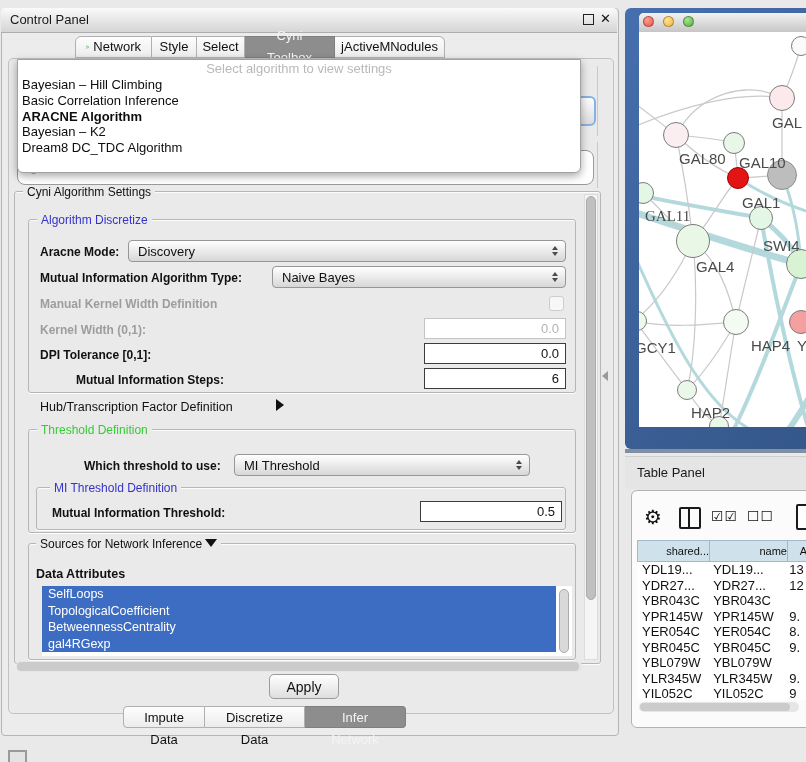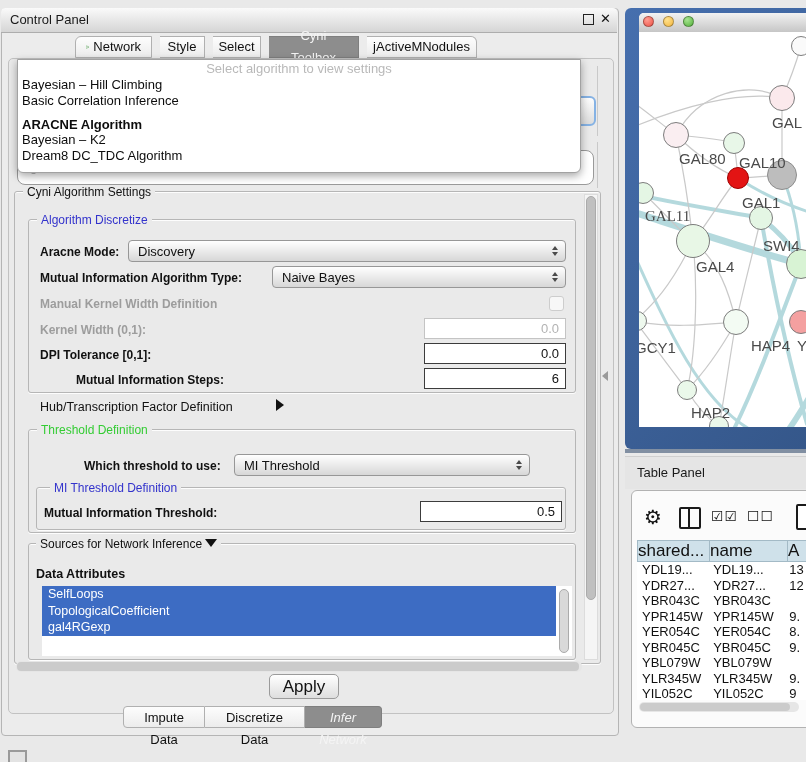--- a/index.html
+++ b/index.html
@@ -32,21 +32,21 @@
   .ghost-combo span{position:absolute;left:12px;top:8px;font-size:13px;color:#a9a9a9;}
   .ghost-focus{left:558px;top:96px;width:34px;height:26px;border:2px solid #85b2e4;
                border-radius:6px;background:linear-gradient(#fdfdfd,#dcdcdc);}
   .ghost-line{width:1px;background:#c9c9c9;}
   
   .popup{left:17px;top:59px;width:562px;height:112px;background:#fff;
          border:1px solid #a2a2a2;border-radius:0 0 6px 6px;
          box-shadow:0 3px 9px rgba(0,0,0,.35);overflow:hidden;}
   .popup .ph{height:17px;line-height:17px;text-align:center;color:#b9b9b9;font-size:13px;}
   .popup .item{height:15.8px;line-height:15.8px;padding-left:4px;font-size:13px;color:#0d0d0d;}
-  .popup .item.bold{font-weight:bold;margin-top:8px;}
+  .popup .item.bold{font-weight:bold;}
   
   .group{border:1px solid #b6b6b6;border-radius:3px;box-shadow:0 1px 0 #fdfdfd, inset 0 1px 0 #fdfdfd;}
   .gtitle{position:absolute;font-size:12px;background:#eaeaea;padding:0 4px;white-space:nowrap;}
   .t-black{color:#111;}
   .t-blue{color:#3333cc;}
   .t-green{color:#33cc33;}
   .lbl{position:absolute;font-size:12px;font-weight:bold;color:#111;white-space:nowrap;}
   .lbl.plain{font-weight:normal;font-size:12.5px;}
   .lbl.dis{color:#9d9d9d;}
   
@@ -70,21 +70,21 @@
   
   .attr-list{left:42px;top:586px;width:530px;height:70px;background:#fff;overflow:hidden;}
   .attr-item{height:16.5px;line-height:16.5px;padding-left:6px;font-size:12.5px;color:#fff;
              background:#3d6cc3;width:508px;}
   .vthumb{position:absolute;border-radius:5px;background:#c0c0c0;border:1px solid #ababab;}
   .hscroll{position:absolute;background:#e6e6e6;border-radius:5px;}
   .hscroll .thumb{position:absolute;left:1px;top:1px;bottom:1px;border-radius:4px;background:#cbcbcb;}
   .scroll-track{position:absolute;background:#f5f5f5;border:1px solid #dcdcdc;}
   
   .apply{left:269px;top:674px;width:68px;height:23px;border:1px solid #9b9b9b;border-radius:5px;
-         background:linear-gradient(#ffffff,#dedede);font-size:17px;color:#111;
+         background:linear-gradient(#ffffff,#dedede);font-size:14px;color:#111;
          display:flex;align-items:center;justify-content:center;}
   .btabstrip{left:123px;top:706px;height:22px;display:flex;}
   .btab{height:22px;line-height:22px;font-size:13px;color:#111;text-align:center;
         background:linear-gradient(#fdfdfd,#ececec);border:1px solid #b0b0b0;border-left:none;
         padding:0 12px;box-sizing:border-box;}
   .btab.first{border-left:1px solid #b0b0b0;border-radius:4px 0 0 4px;}
   .btab.last{border-radius:0 4px 4px 0;}
   .btab.sel{background:#8d8d8d;color:#f4f4f4;border-color:#7f7f7f;}
   .mini-icon{left:8px;top:750px;width:15px;height:11px;border:2px solid #9a9a9a;background:#e3e3e3;}
   .splitter-arrow{left:602px;top:371px;width:0;height:0;border-top:5px solid transparent;
@@ -106,39 +106,39 @@
   .tp-title{left:637px;top:465px;font-size:13px;color:#1a1a1a;}
   .tp-window{left:631px;top:490px;width:175px;height:236px;background:#fbfbfb;
              border:1px solid #b2b2b2;border-radius:6px 0 0 6px;}
   .gear{left:644px;top:505px;font-size:20px;color:#111;}
   .col-icon{left:679px;top:507px;width:18px;height:18px;border:2px solid #1a1a1a;border-radius:2px;}
   .col-icon i{position:absolute;left:7px;top:0;bottom:0;width:2px;background:#1a1a1a;}
   .check-pair{position:absolute;font-size:14px;color:#111;letter-spacing:1px;}
   .doc-icon{left:796px;top:504px;width:16px;height:22px;border:2px solid #1a1a1a;border-radius:2px;background:#fff;}
   .thead{position:absolute;display:flex;left:637px;top:540px;height:22px;}
   .th{box-sizing:border-box;background:#cfe1ea;border:1px solid #a3bac6;border-left:none;
-      font-size:17px;color:#111;text-align:left;line-height:20px;}
+      font-size:11px;color:#111;text-align:right;line-height:20px;}
   .th.first{border-left:1px solid #a3bac6;}
   .tbody{left:637px;top:562px;width:169px;height:138px;overflow:hidden;background:#fff;font-size:13px;color:#111;}
   .tr{display:flex;height:15.5px;line-height:15.5px;}
   .td{overflow:hidden;white-space:nowrap;}
   .td.c1{width:73px;padding-left:5px;box-sizing:border-box;}
   .td.c2{width:78px;padding-left:4px;box-sizing:border-box;}
   .td.c3{width:20px;padding-left:3px;box-sizing:border-box;}
 </style>
 </head>
 <body>
 
 <div class="abs cp-window"></div>
 <div class="abs cp-titlebar"></div>
 <div class="abs cp-title">Control Panel</div>
 <div class="abs float-btn"></div>
 <div class="abs close-btn">✕</div>
 
-<div class="abs tabstrip" style="left:75px;gap:8px;">
+<div class="abs tabstrip" style="left:75px;">
   <span class="tab first" style="width:77px;">
     <svg width="12" height="12" viewBox="0 0 12 12">
       <line x1="3" y1="3" x2="8" y2="6" stroke="#777" stroke-width="1"></line>
       <line x1="3" y1="9" x2="8" y2="6" stroke="#777" stroke-width="1"></line>
       <circle cx="3" cy="2.5" r="2" fill="#44aa44"></circle>
       <circle cx="3" cy="9.5" r="2" fill="#44aa44"></circle>
       <circle cx="9" cy="6" r="2" fill="#44aa44"></circle>
     </svg>
     <span>Network</span>
   </span>
@@ -230,49 +230,50 @@
   <span>MI Threshold</span>
   <span class="arrows">
       <i class="up"></i>
       <i class="dn"></i>
     </span>
 </div>
 
 <div class="abs group" style="left:36px;top:487px;width:528px;height:41px;"></div>
 <span class="gtitle t-blue" style="left:50px;top:481px;">MI Threshold Definition</span>
 
-<span class="lbl" style="left:44px;top:506px;">Mutual Information Threshold:</span>
+<span class="lbl" style="left:52px;top:506px;">Mutual Information Threshold:</span>
 <div class="field" style="left:420px;top:501px;width:142px;height:21px;">
   <span>0.5</span>
 </div>
 
 <div class="abs group" style="left:28px;top:543px;width:546px;height:115px;"></div>
 <span class="gtitle t-black" style="left:36px;top:537px;"><span>Sources for Network Inference</span> <span class="tri-down" style="border-top-color:#111;"></span></span>
 
 <span class="lbl" style="left:36px;top:567px;font-size:12.5px;">Data Attributes</span>
 
 <div class="abs attr-list">
   <div class="attr-item">SelfLoops</div>
   <div class="attr-item">TopologicalCoefficient</div>
+  <div class="attr-item">BetweennessCentrality</div>
   <div class="attr-item">gal4RGexp</div>
 </div>
 <div class="vthumb" style="left:559px;top:589px;width:8px;height:62px;background:#d9d9d9;"></div>
 
 <div class="hscroll" style="left:16px;top:661px;width:566px;height:11px;">
   <div class="thumb" style="width:562px;"></div>
 </div>
 
 <div class="abs apply">
     <span>Apply</span>
   </div>
 
 <div class="abs btabstrip">
   <span class="btab first" style="width:82px;"><span>Impute Data</span></span>
   <span class="btab" style="width:100px;"><span>Discretize Data</span></span>
-  <span class="btab sel last" style="width:77px;font-style:italic;"><span>Infer Network</span></span>
+  <span class="btab sel last" style="width:101px;"><span>Infer Network</span></span>
 </div>
 
 <div class="abs splitter-arrow"></div>
 <div class="abs mini-icon"></div>
 
 <div class="abs net-frame"></div>
 <div class="abs net-shadow"></div>
 <div class="abs net-window"></div>
 <div class="abs net-titlebar"></div>
 <div class="light" style="left:643px;top:16px;background:radial-gradient(circle at 35% 30%,#ff9d92,#ed5347);"></div>

